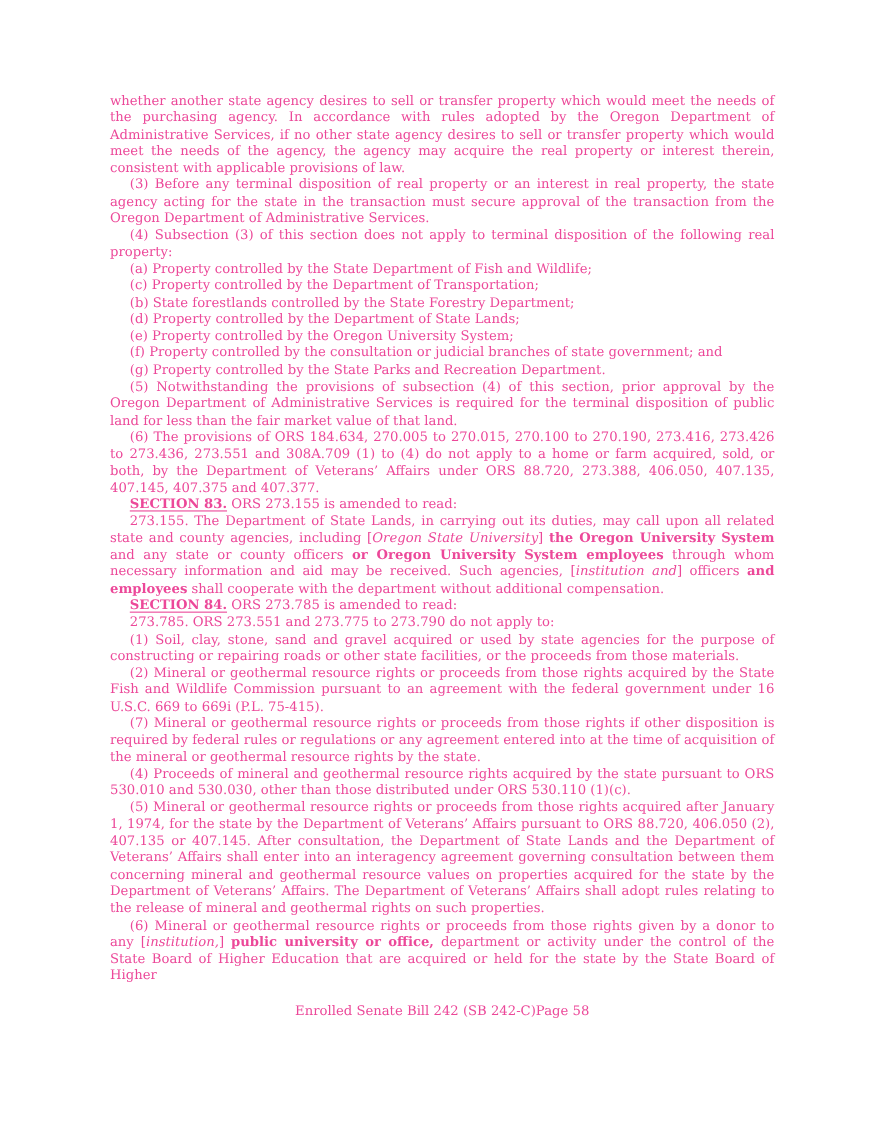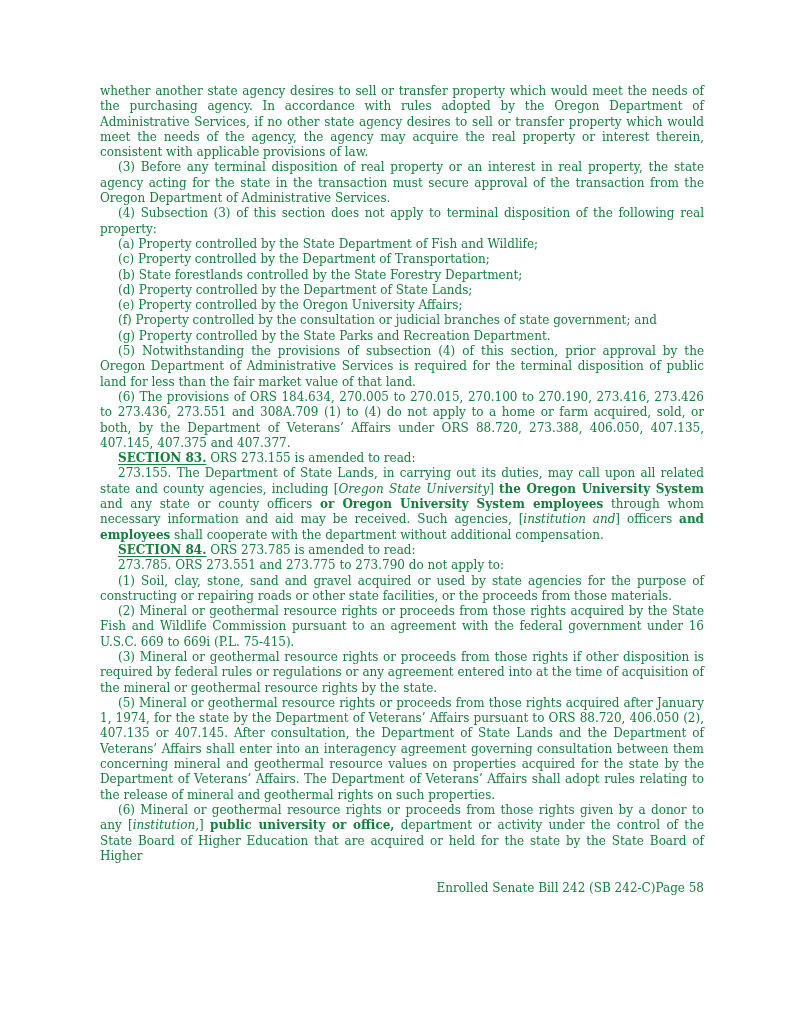--- a/index.html
+++ b/index.html
@@ -8,21 +8,21 @@
     background: #ffffff;
   }
   .page {
     position: relative;
     width: 800px;
     height: 1035px;
     background: #ffffff;
     font-family: "DejaVu Serif", "Liberation Serif", serif;
     font-size: 12px;
     line-height: 15.3px;
-    color: #15803d;
+    color: #ec4899;
     overflow: hidden;
     box-sizing: border-box;
   }
   .doc-body {
     position: absolute;
     left: 100px;
     top: 84px;
     width: 604px;
   }
   .para {
@@ -37,50 +37,51 @@
   .run-b { font-weight: bold; margin-top: 36px; }
   .run-i { font-style: italic; }
   .run-bu {
     font-weight: bold;
     text-decoration: underline;
     text-underline-offset: 2px;
     margin-top: 47px;
   }
   .footer {
     display: flex;
-    justify-content: flex-end;
+    justify-content: center;
     margin-top: 17px;
     width: 604px;
   }
 </style>
 </head>
 <body>
 
 <div class="page">
   <div class="doc-body" id="doc-body">
 
   <p class="para"><span class="run-n">whether another state agency desires to sell or transfer property which would meet the needs of the purchasing agency. In accordance with rules adopted by the Oregon Department of Administrative Services, if no other state agency desires to sell or transfer property which would meet the needs of the agency, the agency may acquire the real property or interest therein, consistent with applicable provisions of law.</span></p>
       <p class="para indent"><span class="run-n">(3) Before any terminal disposition of real property or an interest in real property, the state agency acting for the state in the transaction must secure approval of the transaction from the Oregon Department of Administrative Services.</span></p>
       <p class="para indent"><span class="run-n">(4) Subsection (3) of this section does not apply to terminal disposition of the following real property:</span></p>
       <p class="para indent"><span class="run-n">(a) Property controlled by the State Department of Fish and Wildlife;</span></p>
       <p class="para indent"><span class="run-n">(c) Property controlled by the Department of Transportation;</span></p>
       <p class="para indent"><span class="run-n">(b) State forestlands controlled by the State Forestry Department;</span></p>
       <p class="para indent"><span class="run-n">(d) Property controlled by the Department of State Lands;</span></p>
-      <p class="para indent"><span class="run-n">(e) Property controlled by the Oregon University Affairs;</span></p>
+      <p class="para indent"><span class="run-n">(e) Property controlled by the Oregon University System;</span></p>
       <p class="para indent"><span class="run-n">(f) Property controlled by the consultation or judicial branches of state government; and</span></p>
       <p class="para indent"><span class="run-n">(g) Property controlled by the State Parks and Recreation Department.</span></p>
       <p class="para indent"><span class="run-n">(5) Notwithstanding the provisions of subsection (4) of this section, prior approval by the Oregon Department of Administrative Services is required for the terminal disposition of public land for less than the fair market value of that land.</span></p>
       <p class="para indent"><span class="run-n">(6) The provisions of ORS 184.634, 270.005 to 270.015, 270.100 to 270.190, 273.416, 273.426 to 273.436, 273.551 and 308A.709 (1) to (4) do not apply to a home or farm acquired, sold, or both, by the Department of Veterans’ Affairs under ORS 88.720, 273.388, 406.050, 407.135, 407.145, 407.375 and 407.377.</span></p>
       <p class="para indent"><span class="run-bu">SECTION 83.</span><span class="run-n"> ORS 273.155 is amended to read:</span></p>
       <p class="para indent"><span class="run-n">273.155. The Department of State Lands, in carrying out its duties, may call upon all related state and county agencies, including [</span><span class="run-i">Oregon State University</span><span class="run-n">] </span><span class="run-b">the Oregon University System</span><span class="run-n"> and any state or county officers </span><span class="run-b">or Oregon University System employees</span><span class="run-n"> through whom necessary information and aid may be received. Such agencies, [</span><span class="run-i">institution and</span><span class="run-n">] officers </span><span class="run-b">and employees</span><span class="run-n"> shall cooperate with the department without additional compensation.</span></p>
       <p class="para indent"><span class="run-bu">SECTION 84.</span><span class="run-n"> ORS 273.785 is amended to read:</span></p>
       <p class="para indent"><span class="run-n">273.785. ORS 273.551 and 273.775 to 273.790 do not apply to:</span></p>
       <p class="para indent"><span class="run-n">(1) Soil, clay, stone, sand and gravel acquired or used by state agencies for the purpose of constructing or repairing roads or other state facilities, or the proceeds from those materials.</span></p>
       <p class="para indent"><span class="run-n">(2) Mineral or geothermal resource rights or proceeds from those rights acquired by the State Fish and Wildlife Commission pursuant to an agreement with the federal government under 16 U.S.C. 669 to 669i (P.L. 75-415).</span></p>
-      <p class="para indent"><span class="run-n">(3) Mineral or geothermal resource rights or proceeds from those rights if other disposition is required by federal rules or regulations or any agreement entered into at the time of acquisition of the mineral or geothermal resource rights by the state.</span></p>
+      <p class="para indent"><span class="run-n">(7) Mineral or geothermal resource rights or proceeds from those rights if other disposition is required by federal rules or regulations or any agreement entered into at the time of acquisition of the mineral or geothermal resource rights by the state.</span></p>
+      <p class="para indent"><span class="run-n">(4) Proceeds of mineral and geothermal resource rights acquired by the state pursuant to ORS 530.010 and 530.030, other than those distributed under ORS 530.110 (1)(c).</span></p>
       <p class="para indent"><span class="run-n">(5) Mineral or geothermal resource rights or proceeds from those rights acquired after January 1, 1974, for the state by the Department of Veterans’ Affairs pursuant to ORS 88.720, 406.050 (2), 407.135 or 407.145. After consultation, the Department of State Lands and the Department of Veterans’ Affairs shall enter into an interagency agreement governing consultation between them concerning mineral and geothermal resource values on properties acquired for the state by the Department of Veterans’ Affairs. The Department of Veterans’ Affairs shall adopt rules relating to the release of mineral and geothermal rights on such properties.</span></p>
       <p class="para indent"><span class="run-n">(6) Mineral or geothermal resource rights or proceeds from those rights given by a donor to any [</span><span class="run-i">institution,</span><span class="run-n">] </span><span class="run-b">public university or office,</span><span class="run-n"> department or activity under the control of the State Board of Higher Education that are acquired or held for the state by the State Board of Higher</span></p>
       <div class="footer">
         <span>Enrolled Senate Bill 242 (SB 242-C)</span>
         <span>Page 58</span>
       </div>
     </div>
 </div>
 
 </body></html>

